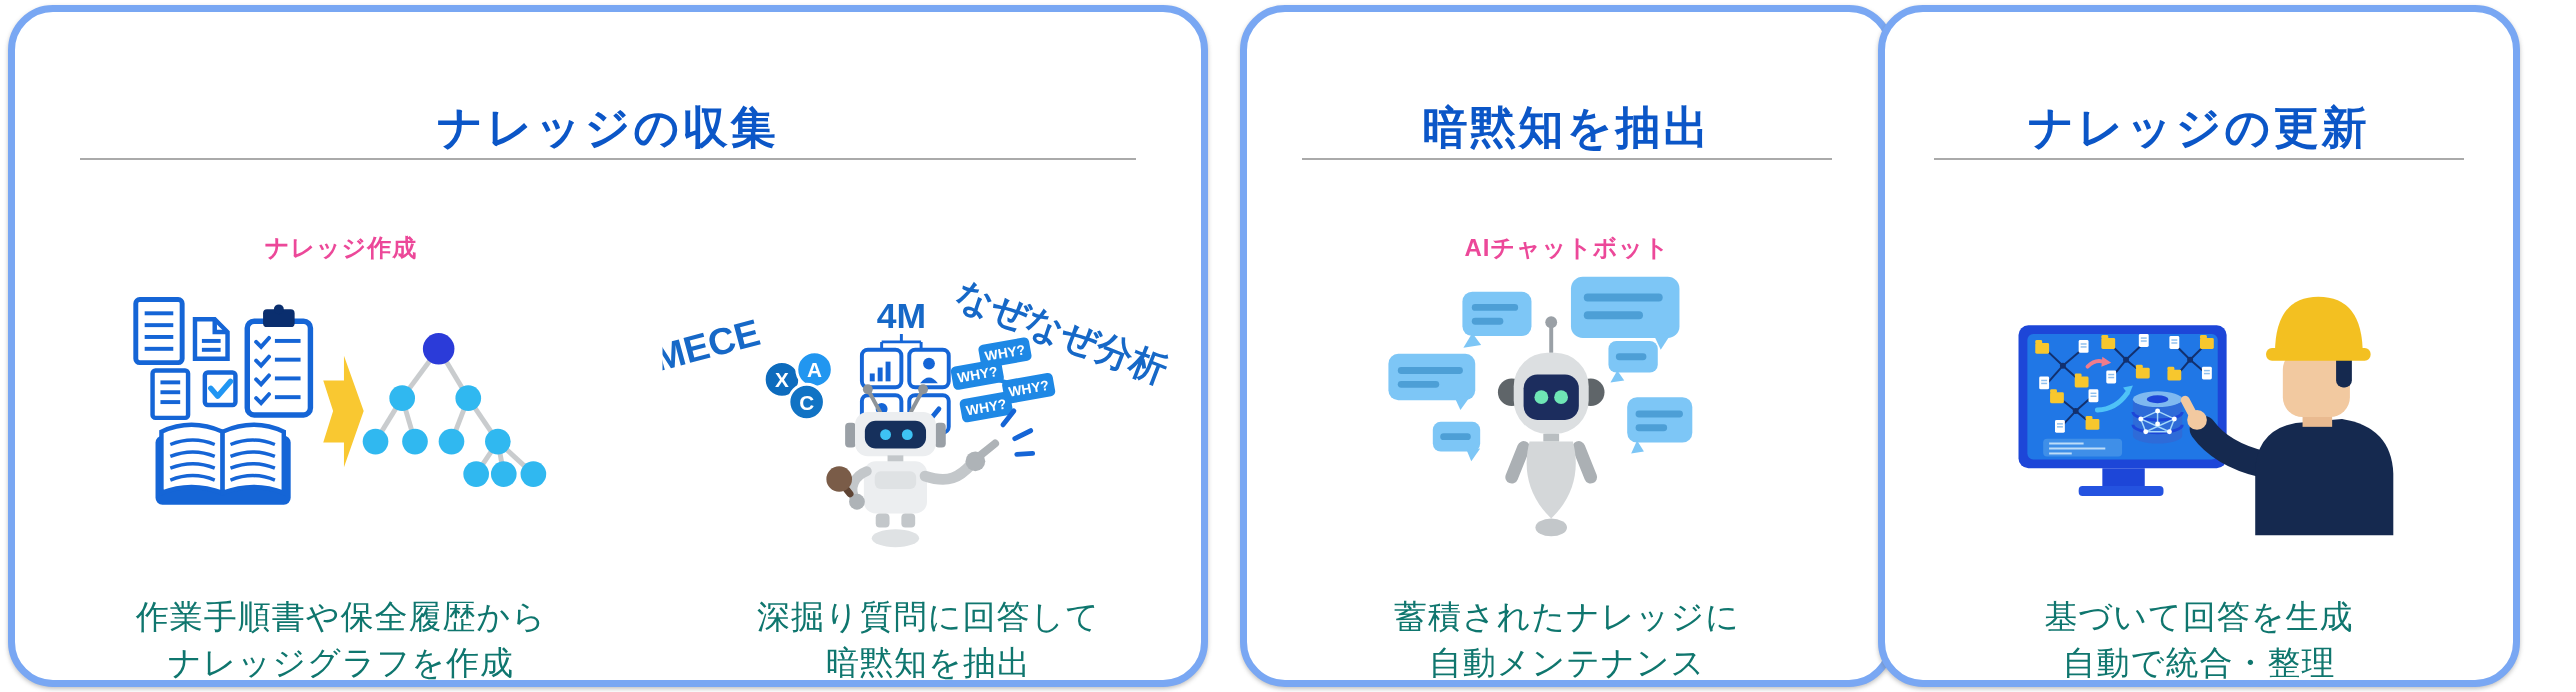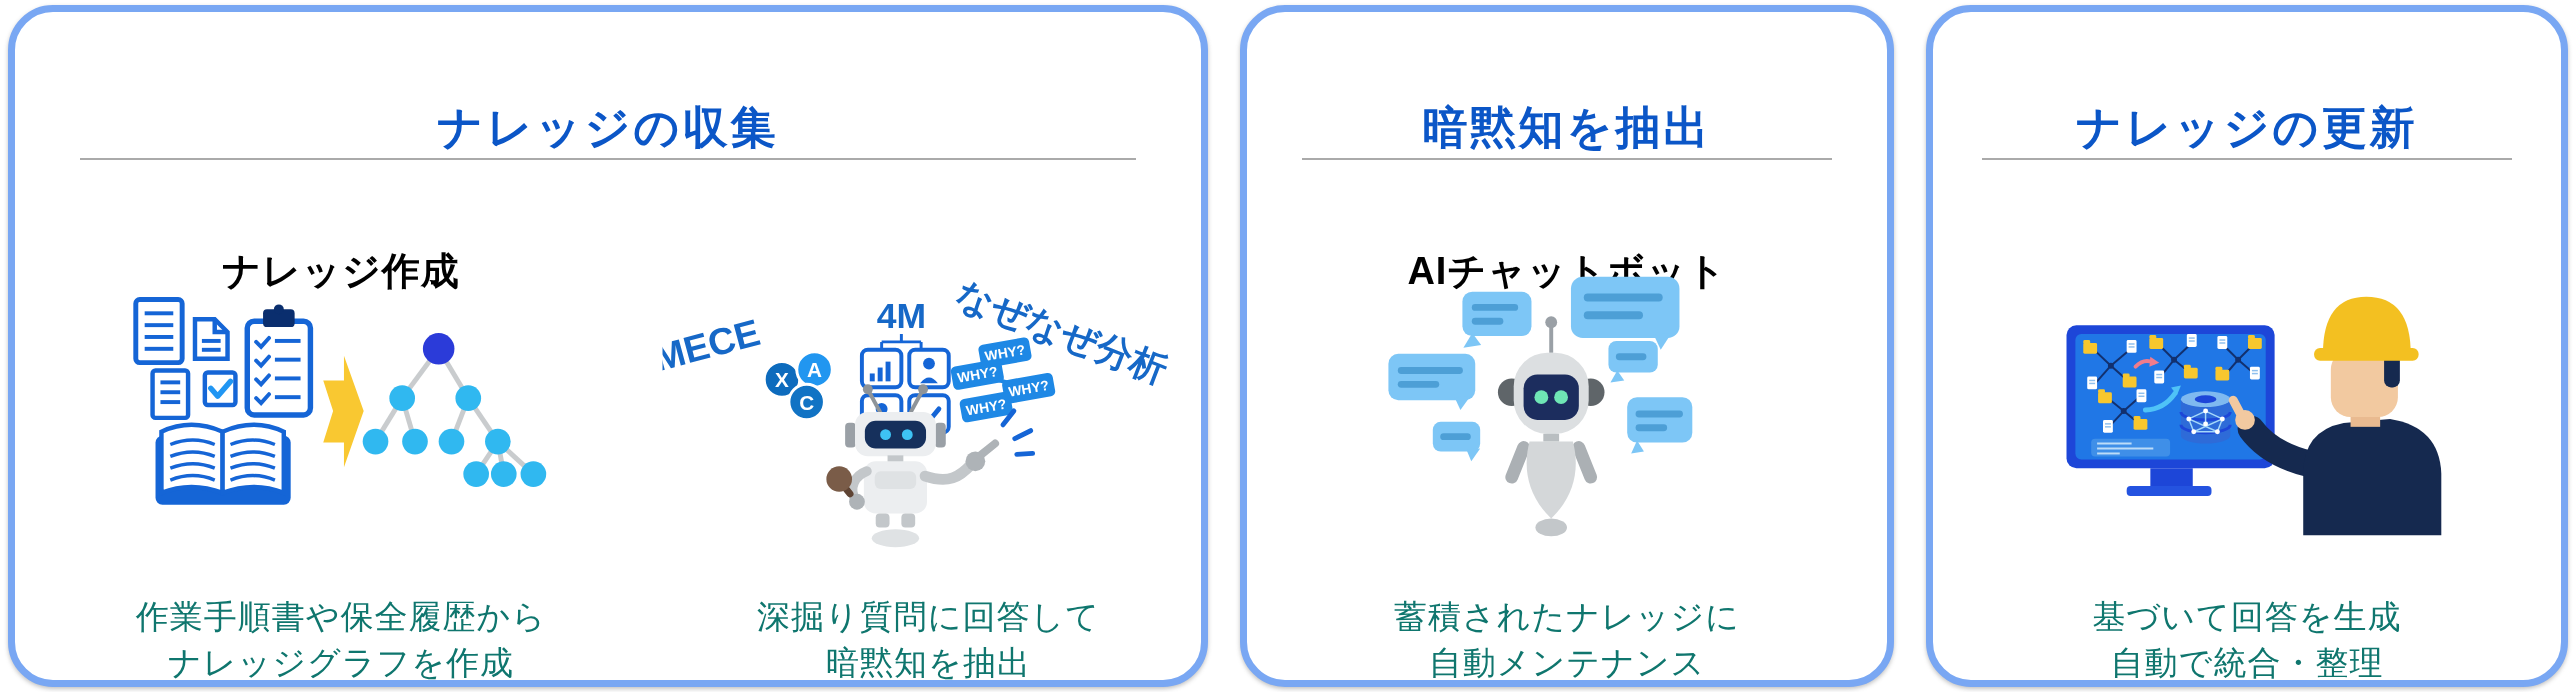--- a/index.html
+++ b/index.html
@@ -13,21 +13,21 @@
     box-shadow:0 2px 4px rgba(120,120,120,0.45);
   }
   .card-title{
     position:absolute;top:49px;left:0;right:0;text-align:center;
     font-size:45px;font-weight:800;color:#0b56c7;letter-spacing:3px;
   }
   .divider{position:absolute;top:146px;height:2px;background:#aaaaaa;}
   .col{position:absolute;top:0;height:100%;}
   .col-heading{
     position:absolute;top:196px;left:0;width:100%;text-align:center;
-    font-size:38px;font-weight:800;color:#000000;letter-spacing:1px;
+    font-size:24px;font-weight:800;color:#ec4899;letter-spacing:1px;
   }
   .illus{position:absolute;left:50%;transform:translateX(-50%);}
   .caption{
     position:absolute;top:549px;left:0;width:100%;text-align:center;
     font-size:33px;line-height:46px;font-weight:500;color:#0f766e;
     white-space:pre-line;letter-spacing:1px;
   }
   svg text{font-family:"Liberation Sans","DejaVu Sans",sans-serif;}
 </style>
 </head>
@@ -278,21 +278,21 @@
           <path d="M212,180 h44 c7,27 2,55 -22,78 c-24,-23 -29,-51 -22,-78 z" fill="#d4d7d9"></path>
           <ellipse cx="234" cy="267" rx="16" ry="9" fill="#c3c7ca"></ellipse>
         </g>
       </svg>
 
       <p class="caption">蓄積されたナレッジに
 自動メンテナンス</p>
     </div>
   </section>
 
-  <section class="card" style="left:1926px;width:642px;">
+  <section class="card" style="left:1878px;width:642px;">
     <h2 class="card-title">ナレッジの更新</h2>
     <div class="divider" style="left:49px;right:49px;"></div>
 
     <div class="col" style="left:0;width:100%;">
 
       <svg class="illus" style="top:259px;" width="464" height="288" viewBox="0 0 470 292">
         <defs>
           <g id="fol">
             <rect x="0" y="-3" width="7" height="4" rx="1.5" fill="#f7c72e"></rect>
             <rect x="0" y="0" width="14" height="11" rx="1.5" fill="#f7c72e"></rect>

